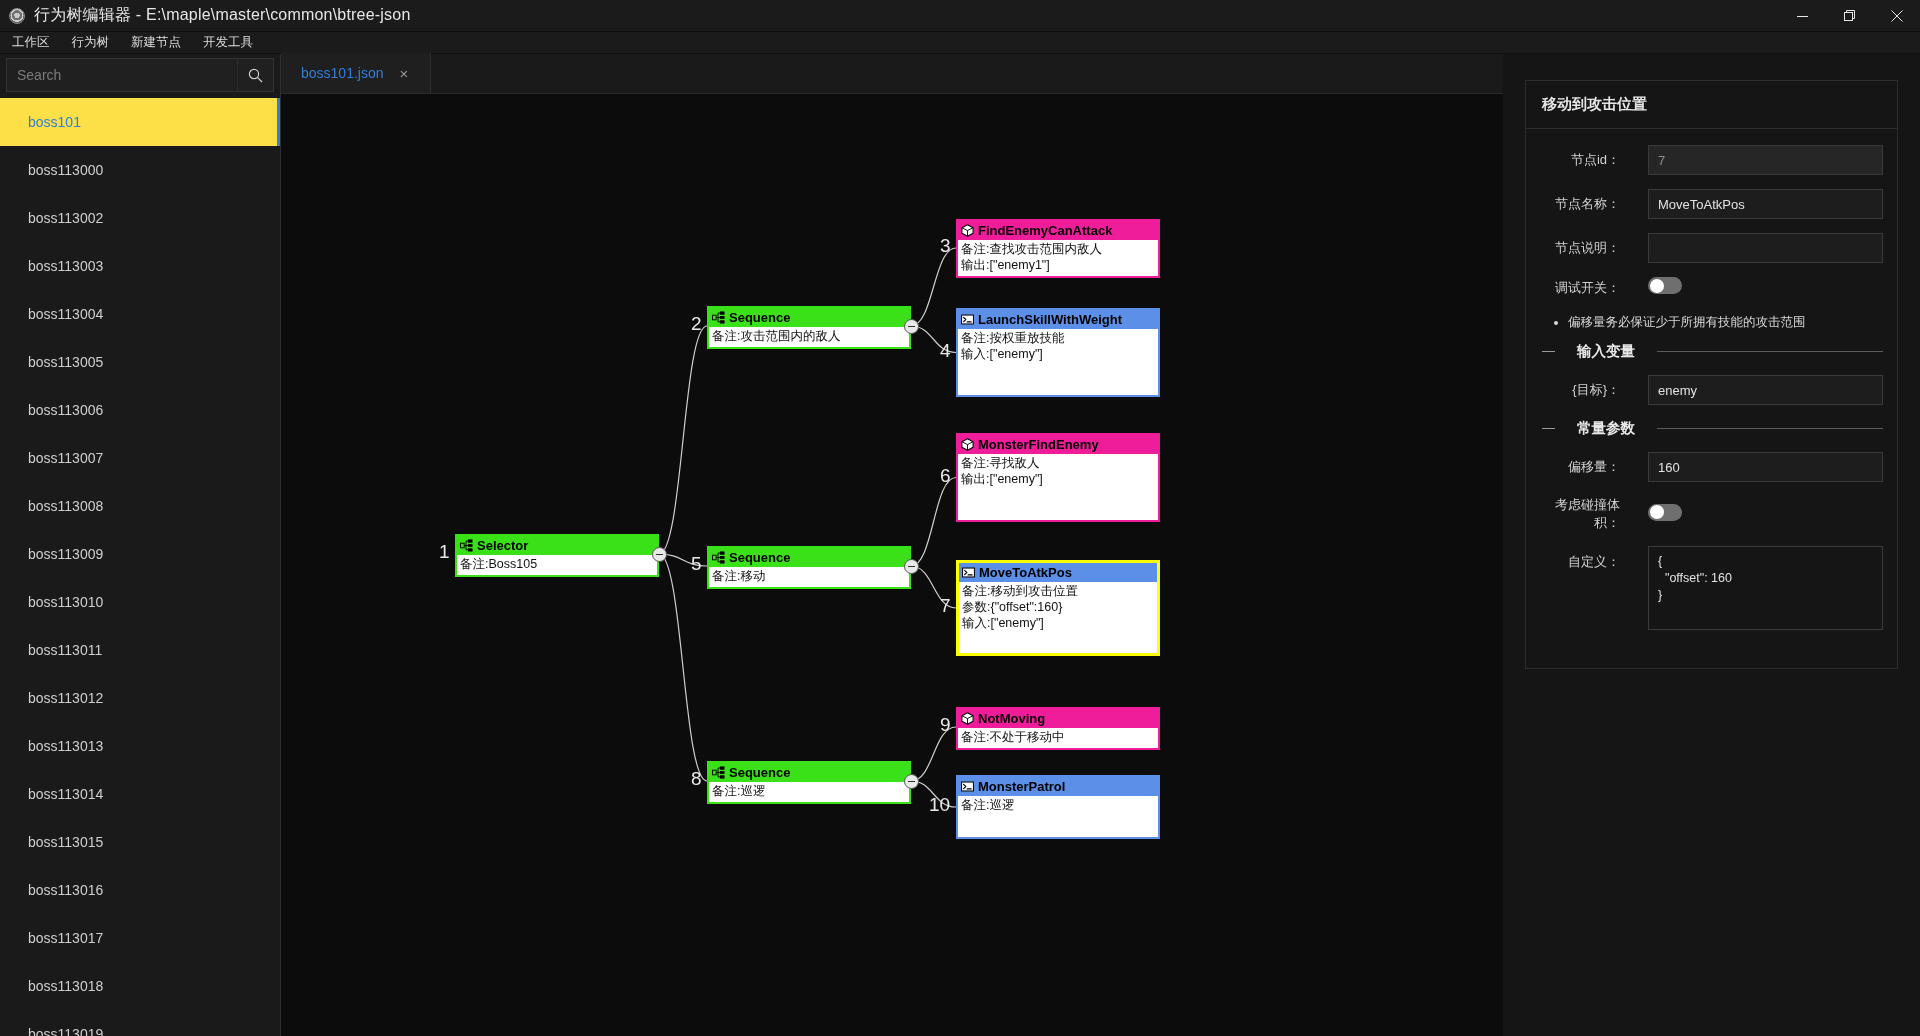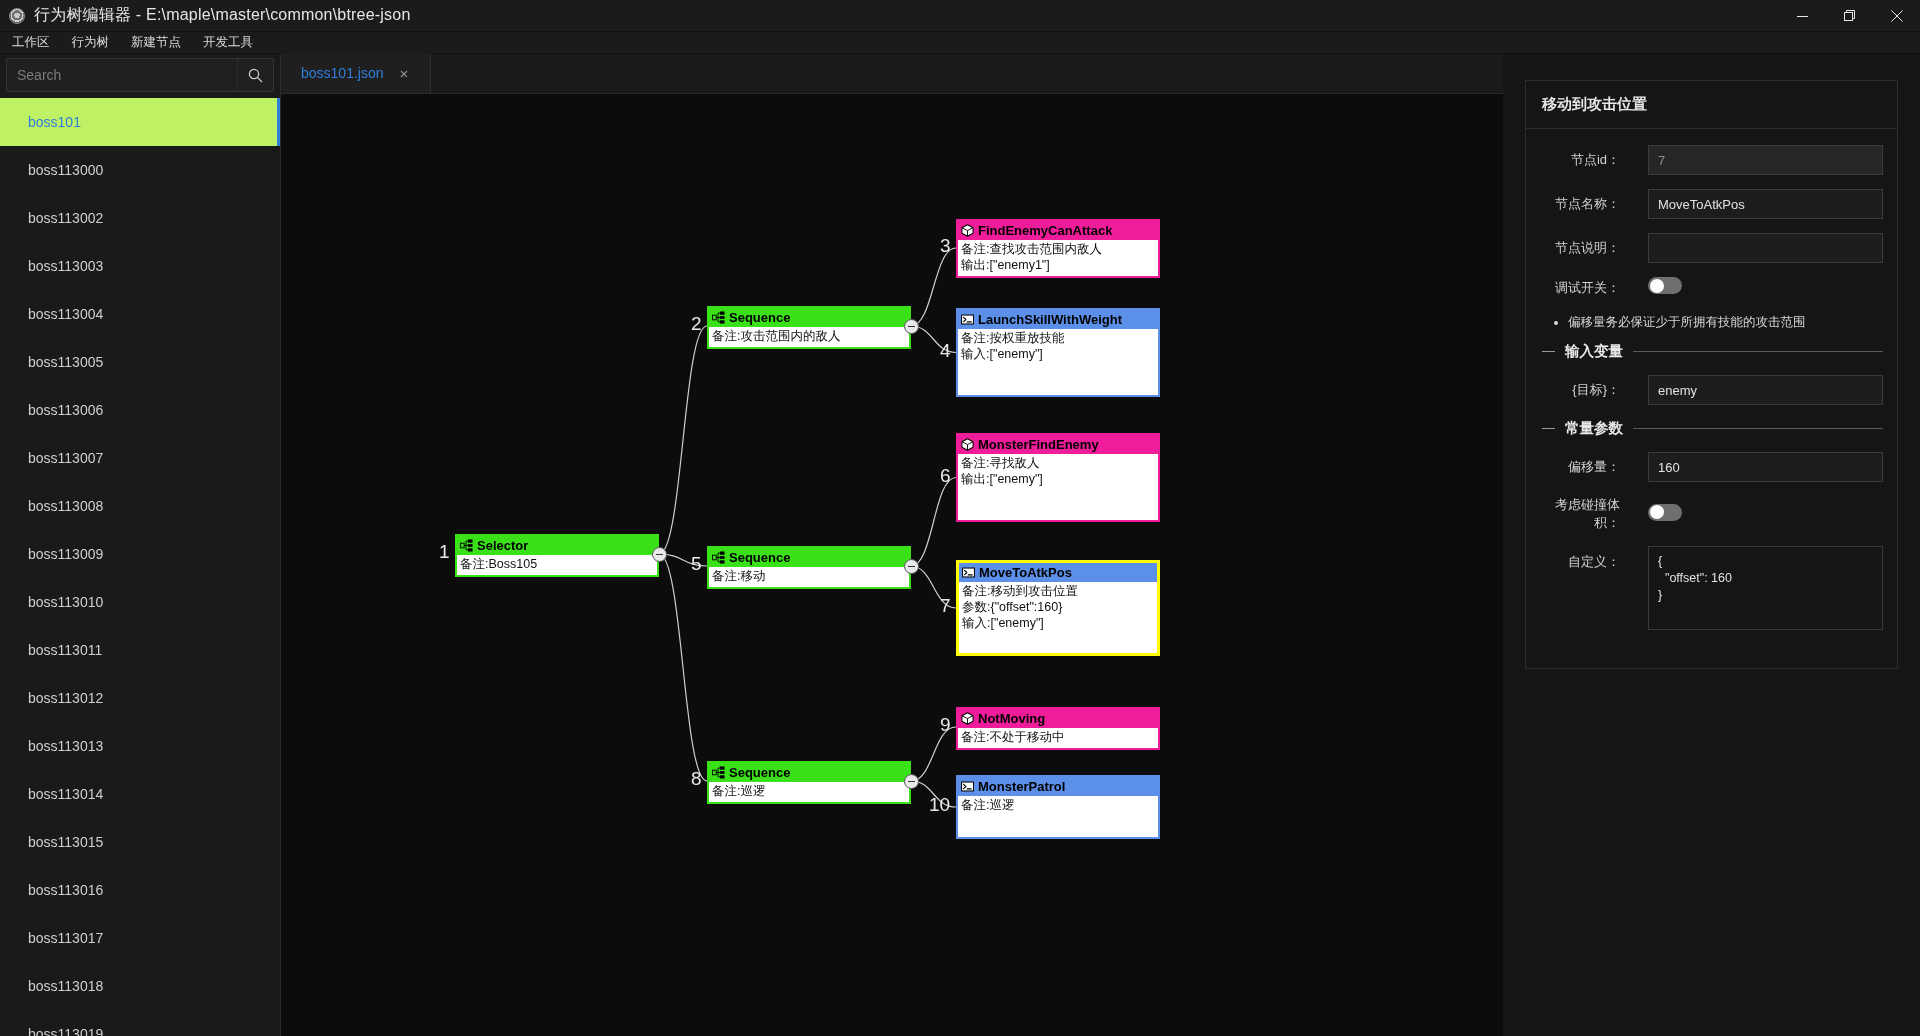--- a/index.html
+++ b/index.html
@@ -62,21 +62,21 @@
   #search-btn {
     width: 36px; height: 100%; display: flex; align-items: center; justify-content: center;
     border-left: 1px solid #2b2b2b;
   }
   #file-list { flex: 1; overflow: hidden; }
   .file-item {
     height: 48px; display: flex; align-items: center;
     padding-left: 28px; font-size: 14px; color: #cfcfcf;
     position: relative;
   }
-  .file-item.active { background: #bef264; color: #2f7fdb; }
+  .file-item.active { background: #fde047; color: #2f7fdb; }
   .file-item.active::after {
     content: ""; position: absolute; right: 0; top: 0; bottom: 0; width: 3px; background: #2f7fdb;
   }
 
   
   #center { flex: 1; display: flex; flex-direction: column; background: #e5e5e5; min-width: 0; }
   #tabbar { height: 40px; background: #1a1a1a; display: flex; align-items: flex-end; border-bottom: 1px solid #2a2a2a; }
   .tab {
     height: 40px; min-width: 150px; display: flex; align-items: center; gap: 16px;
     padding: 0 16px 0 20px; background: #1f1f1f;
@@ -165,21 +165,21 @@
     width: 34px; height: 17px; border-radius: 9px; background: #6f6f6f;
     position: relative; display: inline-block;
   }
   .toggle i {
     position: absolute; left: 1.5px; top: 1.5px; width: 14px; height: 14px;
     border-radius: 50%; background: #fff; display: block;
   }
   .note-list { margin: 4px 0 10px 24px; }
   .note-item { font-size: 12.5px; color: #d8d8d8; list-style: disc; margin-left: 14px; line-height: 20px; }
   .section {
-    display: flex; align-items: center; gap: 10px;
+    display: flex; align-items: center; gap: 22px;
     margin: 4px 0 14px 0; padding-left: 12px;
   }
   .section-dash { width: 13px; height: 1px; background: #9a9a9a; flex: none; }
   .section-title { font-size: 14.5px; color: #e8e8e8; font-weight: bold; white-space: nowrap; }
   .section-rule { flex: 1; height: 1px; background: #5a5a5a; }
   .frow.toggle-row .flabel { width: 118px; }
   .frow.align-top { align-items: flex-start; }
   .frow.align-top .flabel { padding-top: 7px; }
 </style>
 </head>

